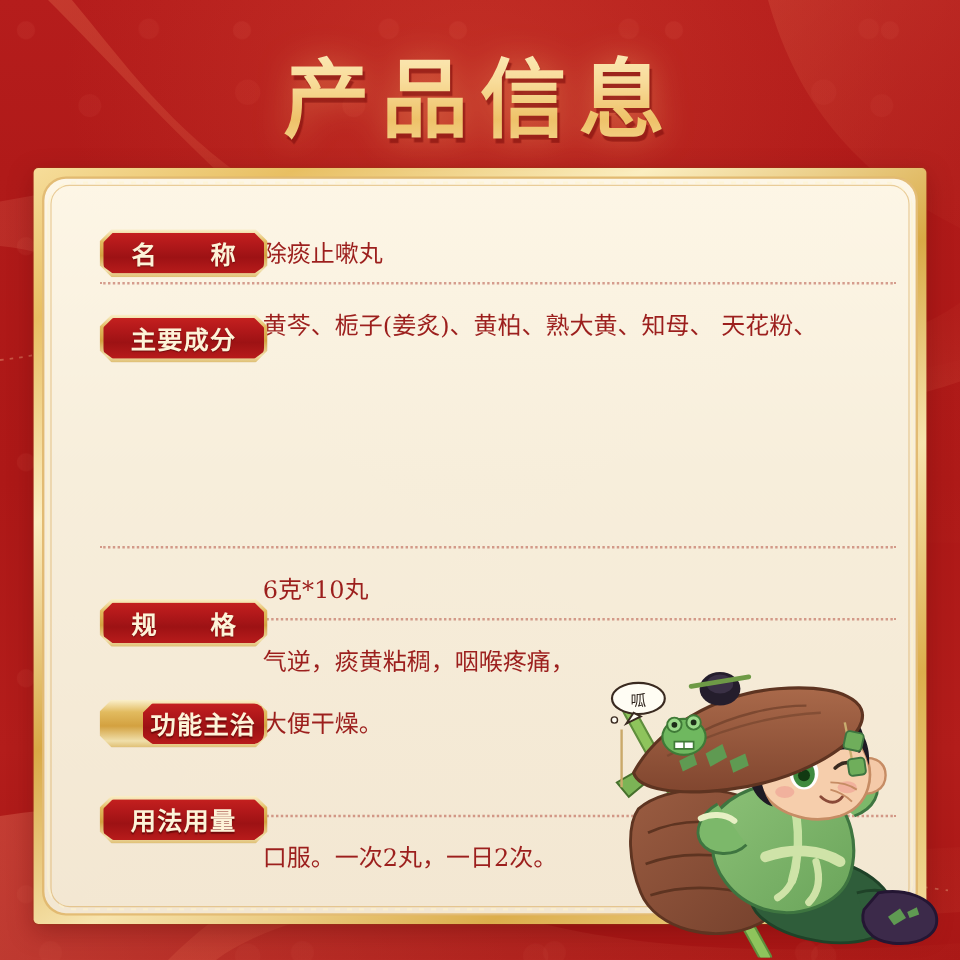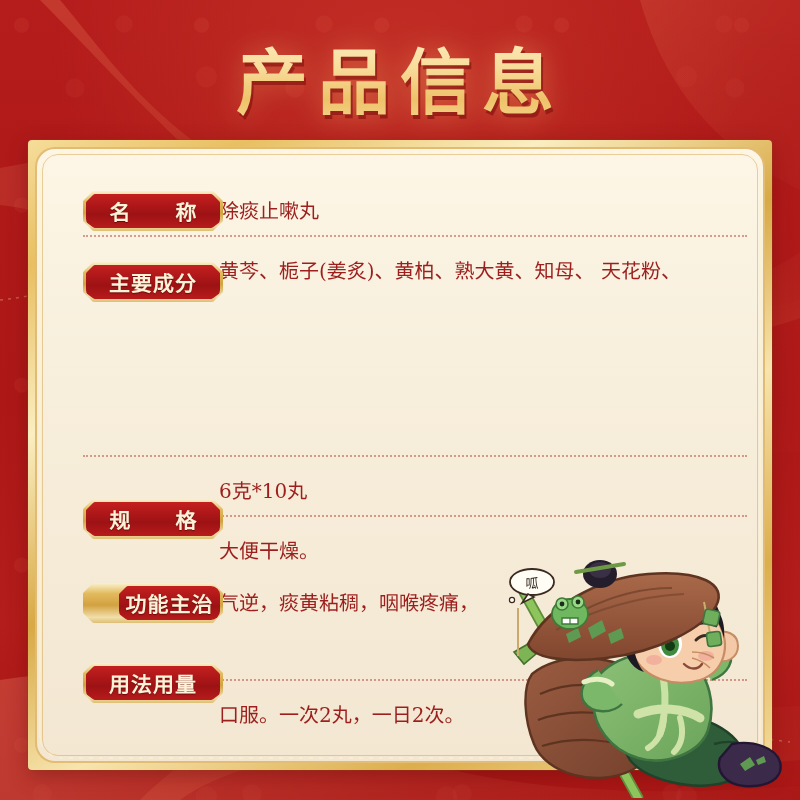--- a/index.html
+++ b/index.html
@@ -223,22 +223,22 @@
             <span class="ln">6克*10丸</span>
           </div>
         </div>
         <div class="sep" style="top:366px;"></div>
 
         <div class="row" style="top:0;">
           <div class="badge" style="top:434px;padding-left:36px;">
             <div class="badge-inner">功能主治</div>
           </div>
           <div class="value" style="top:376px;">
+            <span class="ln">气逆，痰黄粘稠，咽喉疼痛，</span>
             <span class="ln">大便干燥。</span>
-            <span class="ln">气逆，痰黄粘稠，咽喉疼痛，</span>
           </div>
         </div>
         <div class="sep" style="top:530px;"></div>
 
         <div class="row" style="top:0;">
           <div class="badge" style="top:514px;">
             <div class="badge-inner">用法用量</div>
           </div>
           <div class="value" style="top:540px;">
             <span class="ln">口服。一次2丸，一日2次。</span>

